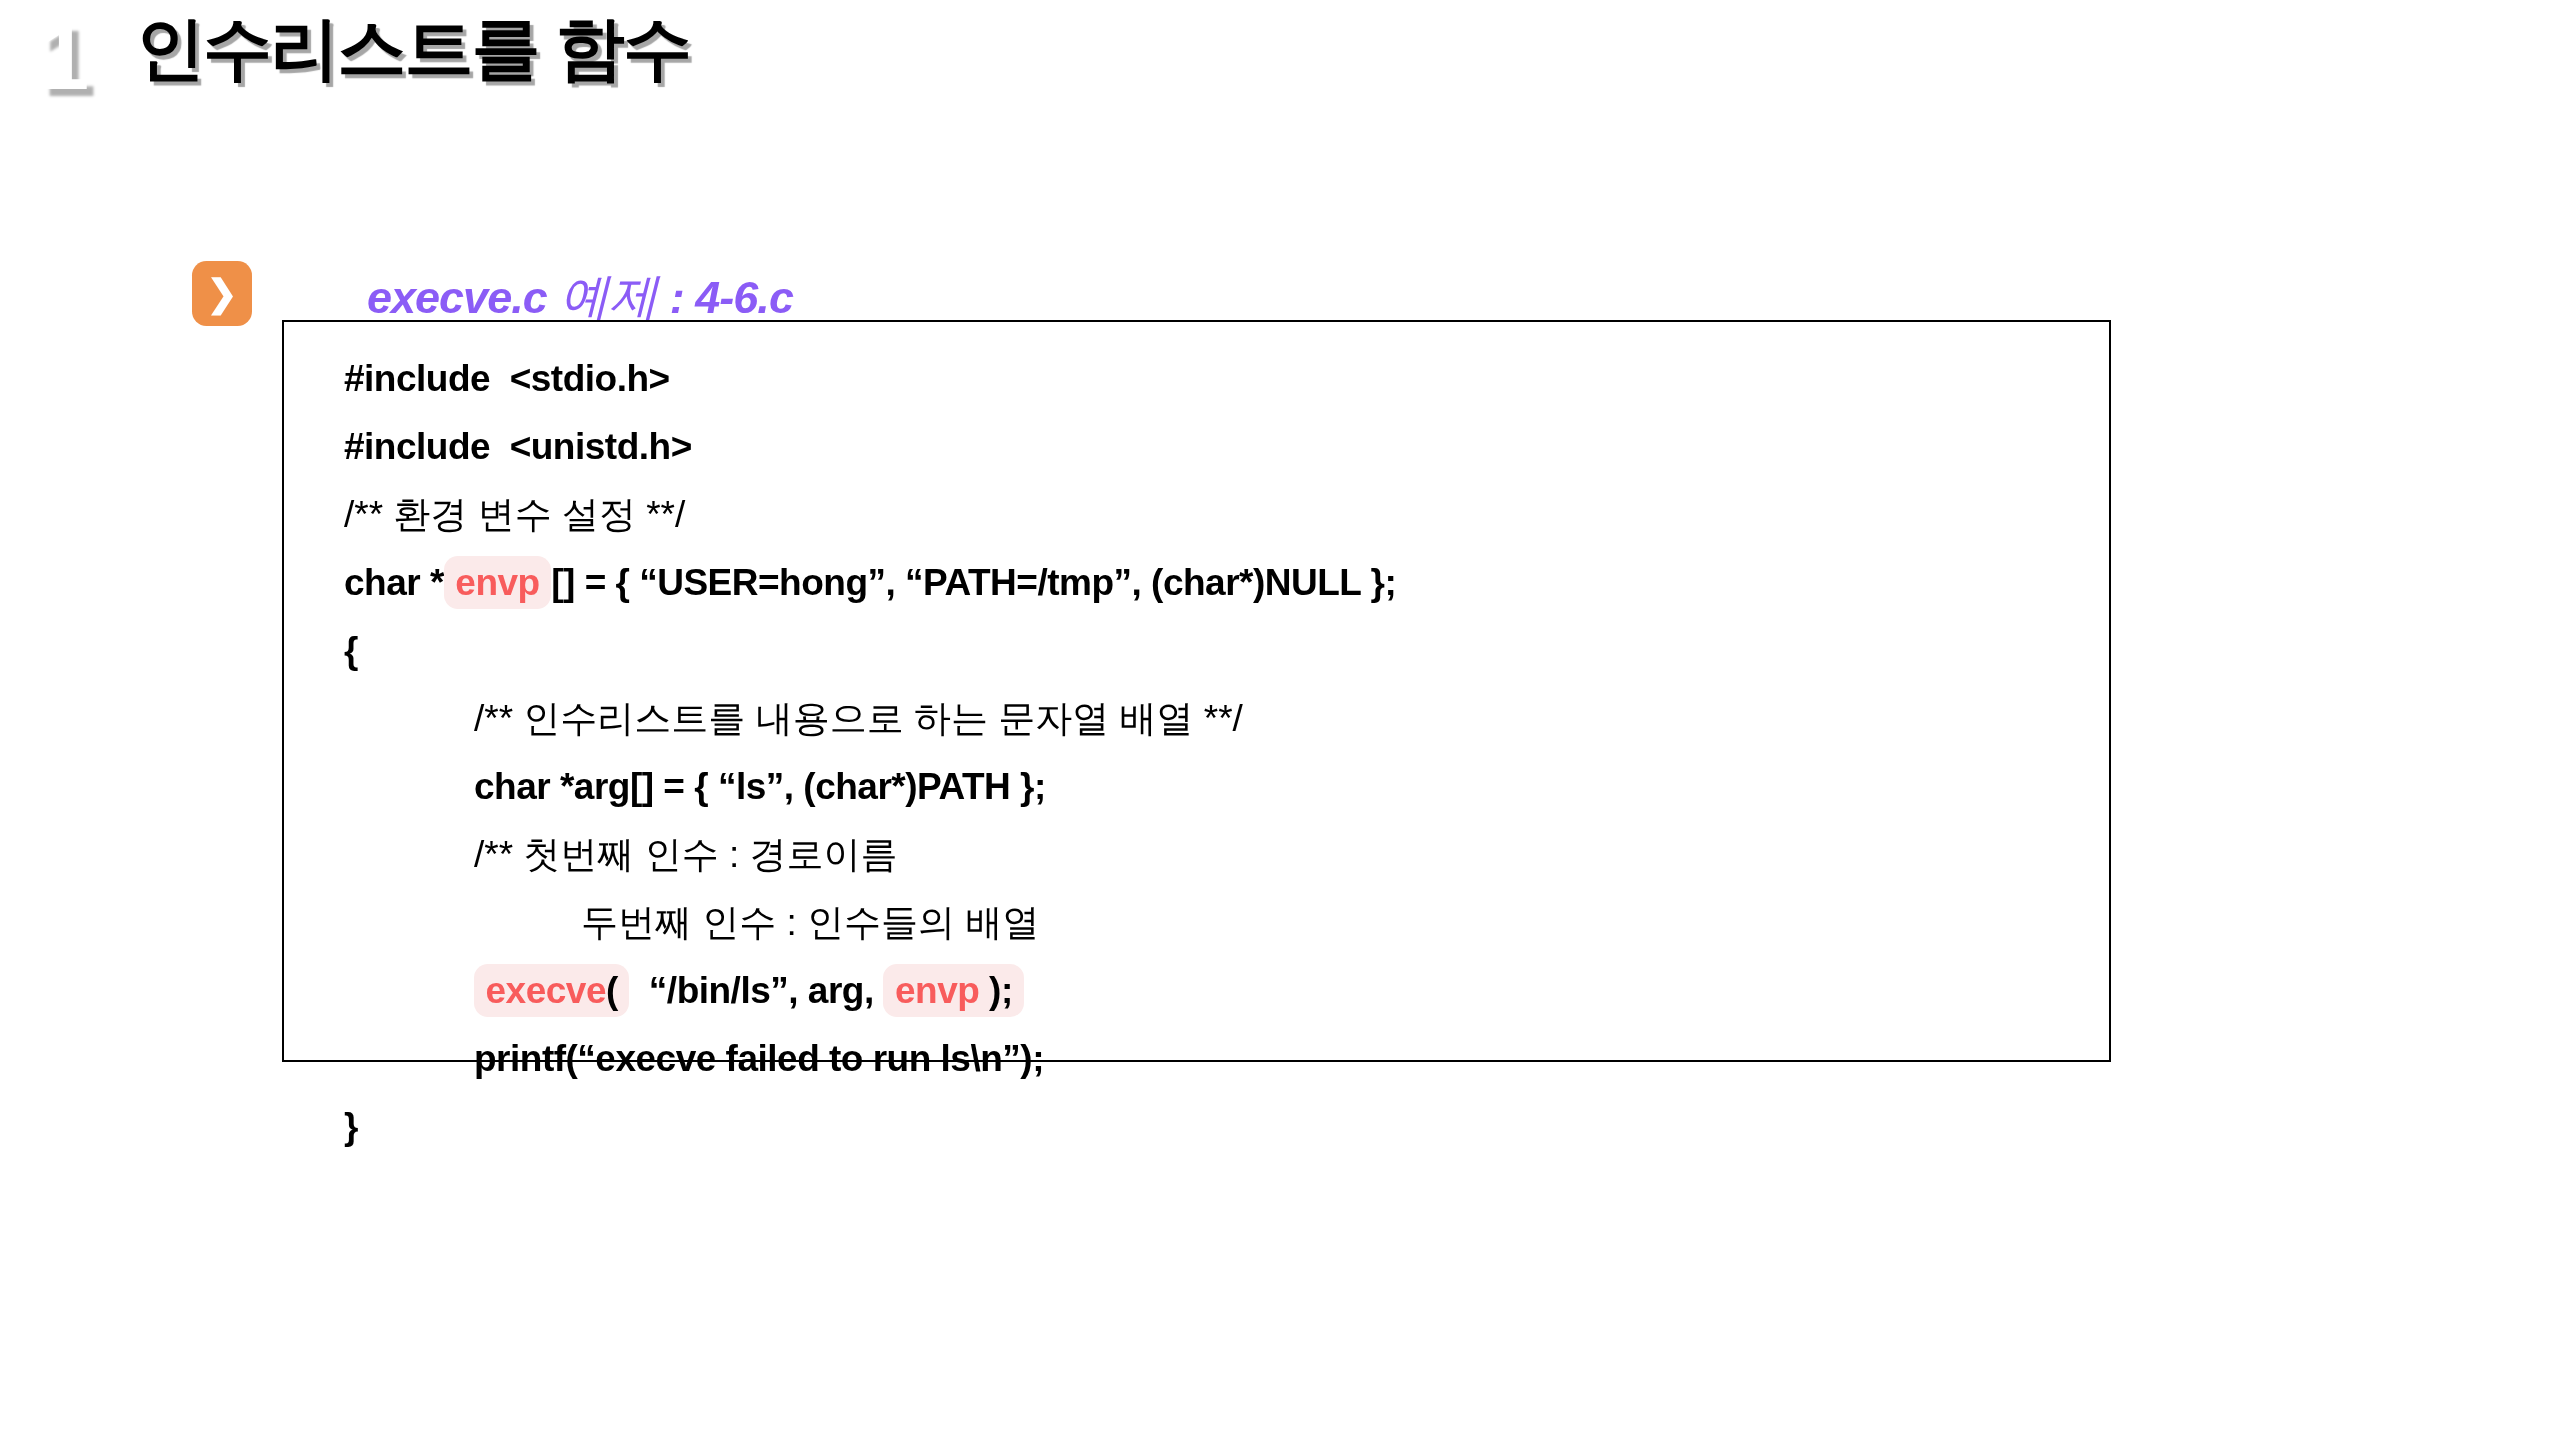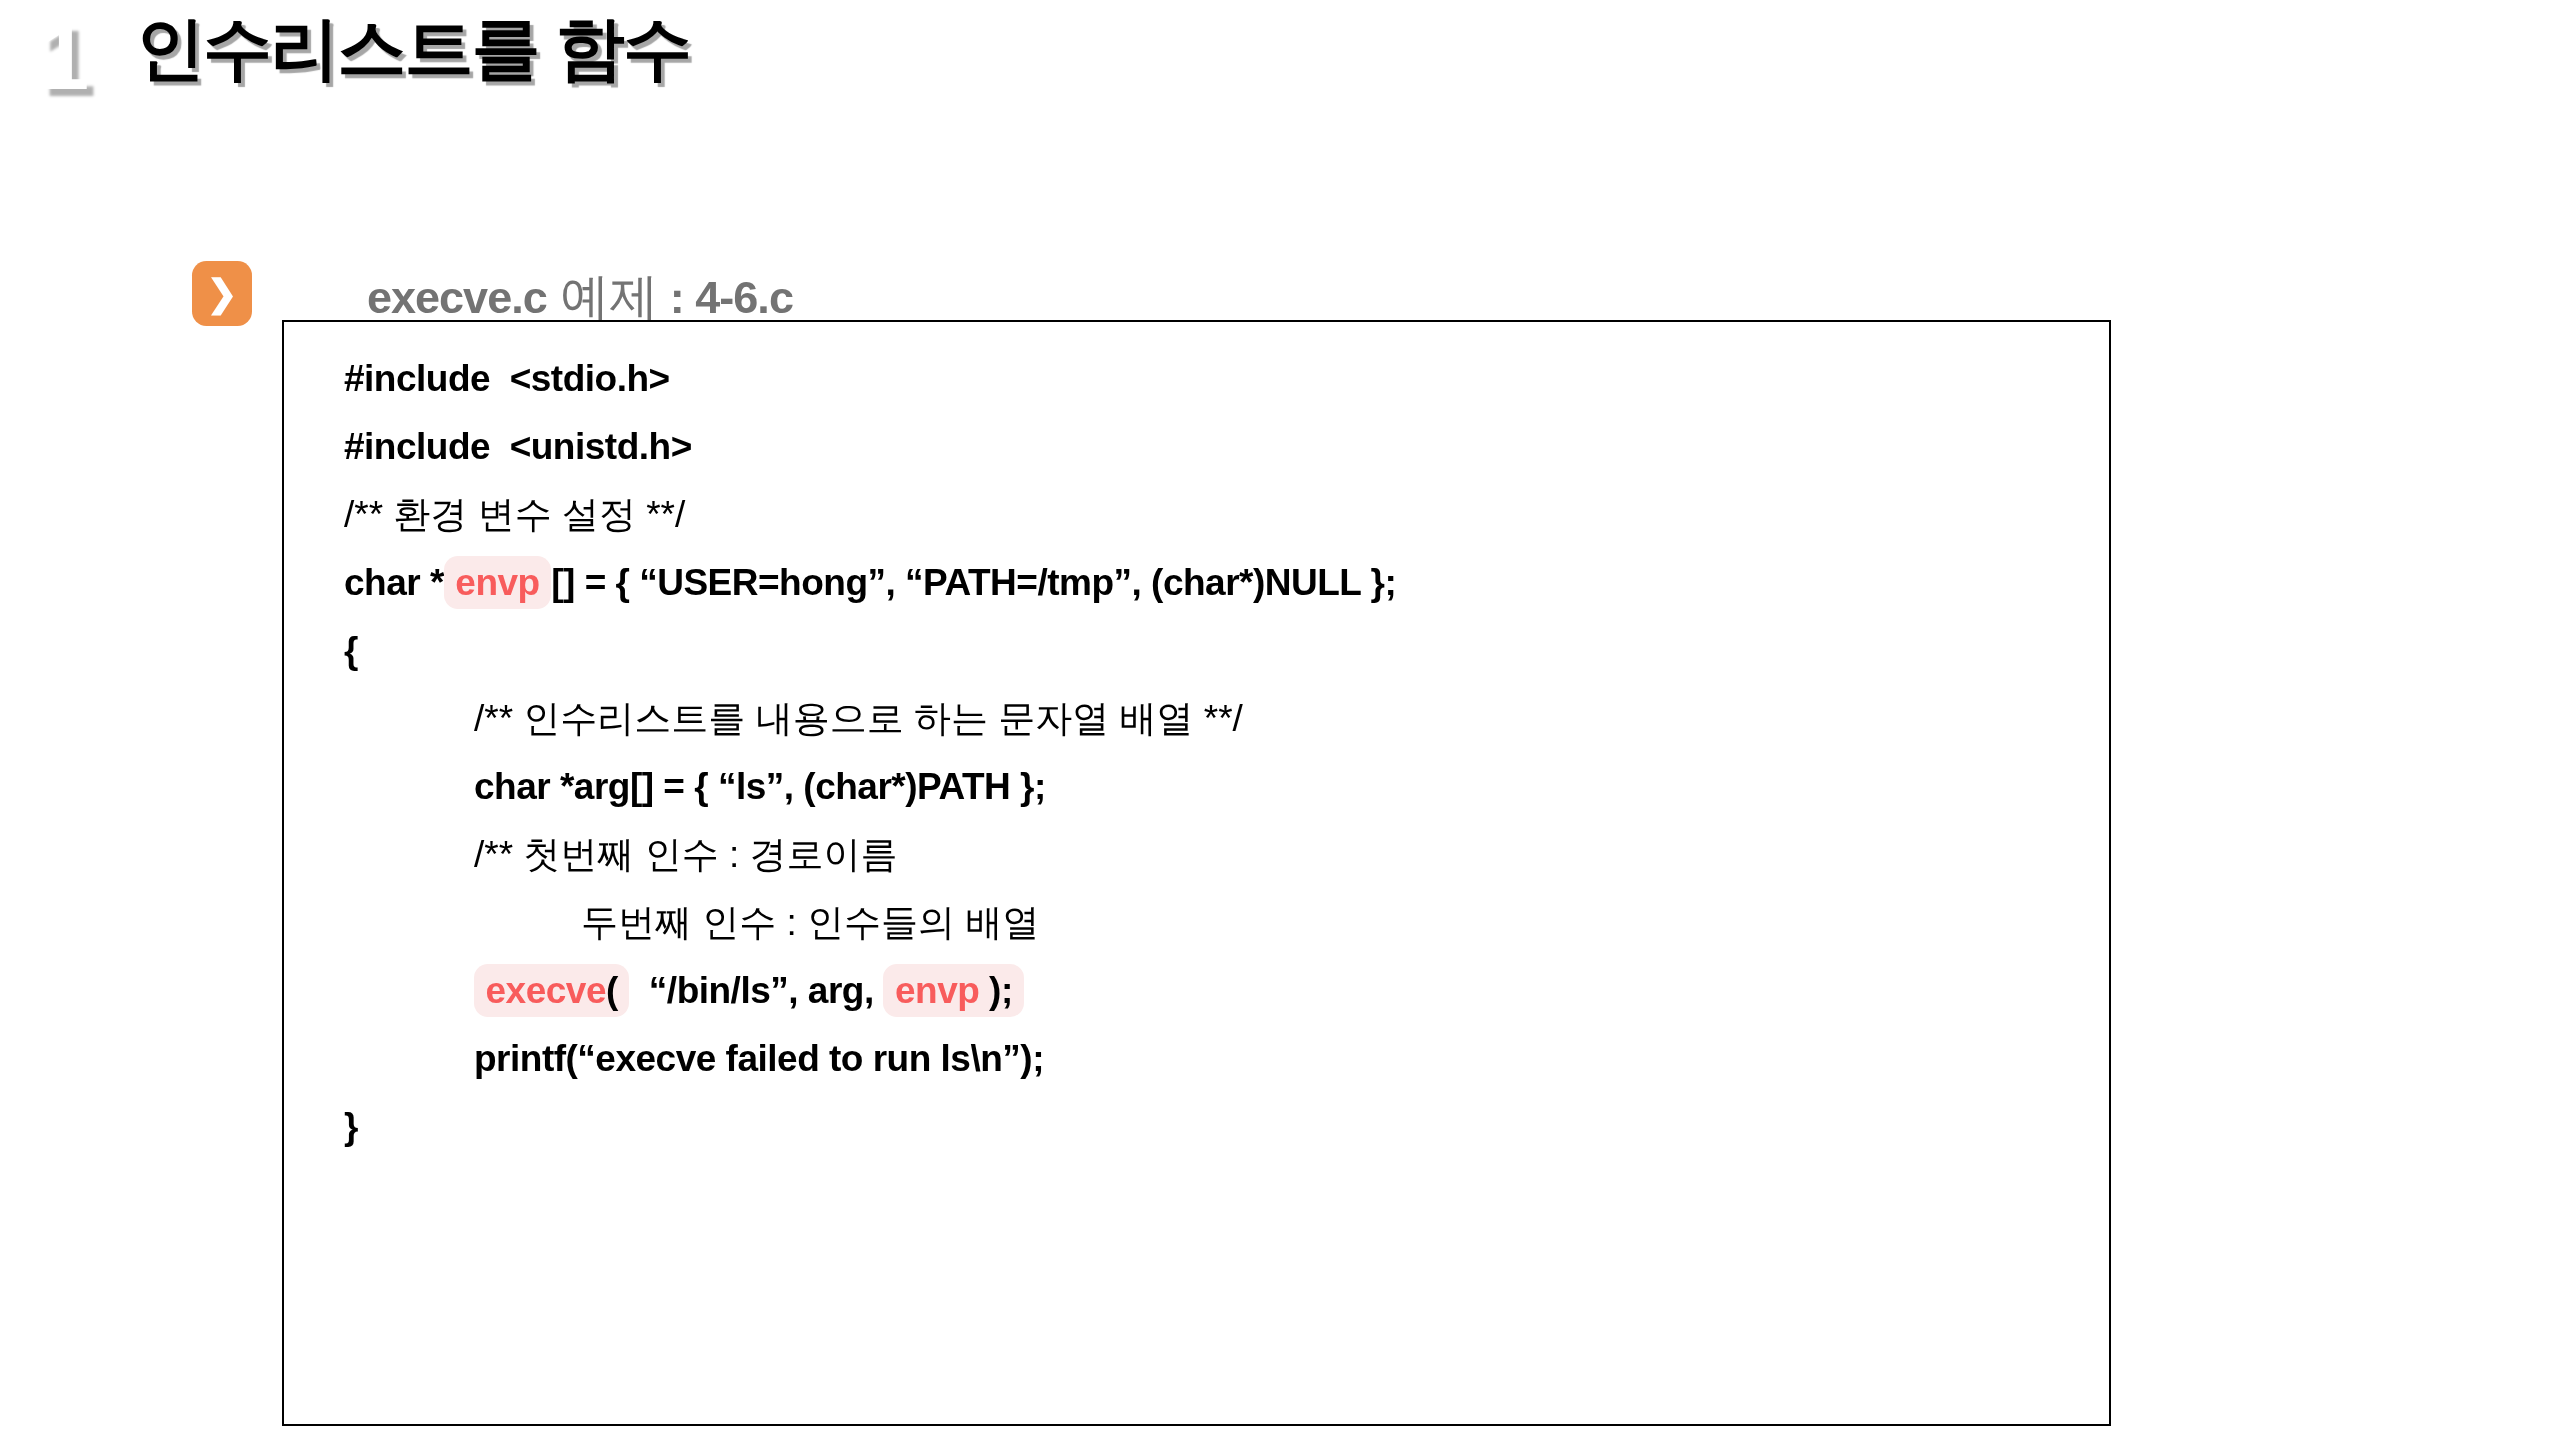--- a/index.html
+++ b/index.html
@@ -36,31 +36,32 @@
   .bullet-icon {
     width:60px; height:65px;
     background:var(--orange, #EF9048);
     border-radius:14.4px;
     display:flex; align-items:center; justify-content:center;
     color:#ffffff; font-size:37px; font-weight:bold;
     flex:0 0 auto;
   }
   .bullet-text {
     margin-left:40px;
-    font-size:45px; color:#737373;
+    font-size:45px; color:#8b5cf6;
     white-space:pre;
     line-height:1;
     padding-top:5.8px;
+    font-style:italic;
   }
   .bullet-text .en  { font-weight:bold; letter-spacing:-1px; }
   .bullet-text .ko  { font-weight:normal; font-size:49px; }
 
   .code-box {
     position:absolute; left:282px; top:320px;
-    width:1829px; height:1106px;
+    width:1829px; height:742px;
     border:2.9px solid #000;
     background:#fff;
     padding:23px 9.6px 0 60px;
   }
   .code-line {
     height:68px; line-height:68px;
     font-size:37px; color:#000;
     white-space:pre;
   }
   .indent-1 { padding-left:130px; }

